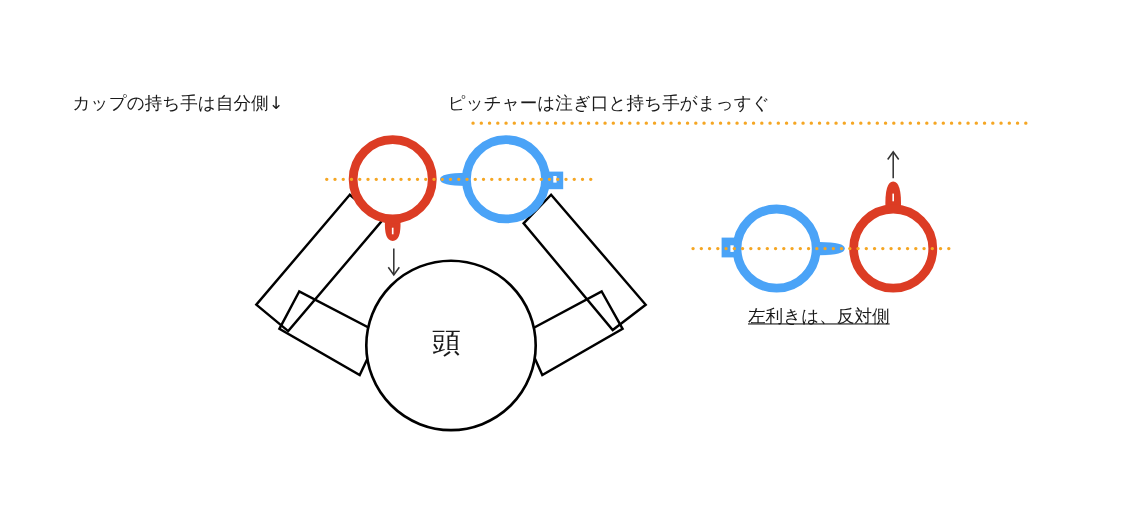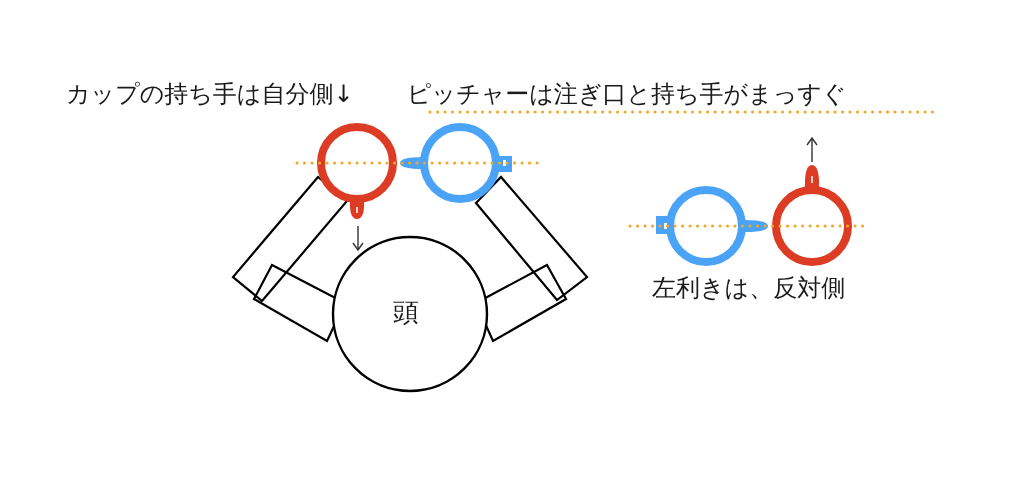--- a/index.html
+++ b/index.html
@@ -1,21 +1,21 @@
 <!DOCTYPE html>
 <html><head>
   <meta charset="utf-8">
   <style>
     html, body { margin: 0; padding: 0; background: #ffffff; }
     body { width: 1024px; height: 480px; position: relative; overflow: hidden;
            font-family: "DejaVu Sans", "Liberation Sans", sans-serif; }
-    .label { position: absolute; color: #1a1a1a; white-space: nowrap; font-size: 24px; line-height: 28px; }
+    .label { position: absolute; color: #1a1a1a; white-space: nowrap; font-size: 16px; line-height: 28px; }
     #lbl-left { left: 66px; top: 80px; }
     #lbl-right-top { left: 407px; top: 80px; }
-    #lbl-lefty { left: 652px; top: 274px; }
+    #lbl-lefty { left: 680px; top: 274px; text-decoration: underline; }
     #lbl-head { left: 393px; top: 298px; font-size: 26px; }
     svg { position: absolute; left: 0; top: 0; }
   </style>
 </head>
 <body>
 
 <svg width="1024" height="480" viewBox="0 0 1024 480">
 
   <line x1="430" y1="112" x2="935" y2="112" stroke="#f5a623" stroke-width="3" stroke-dasharray="0.1 7.4" stroke-linecap="round"></line>
 

